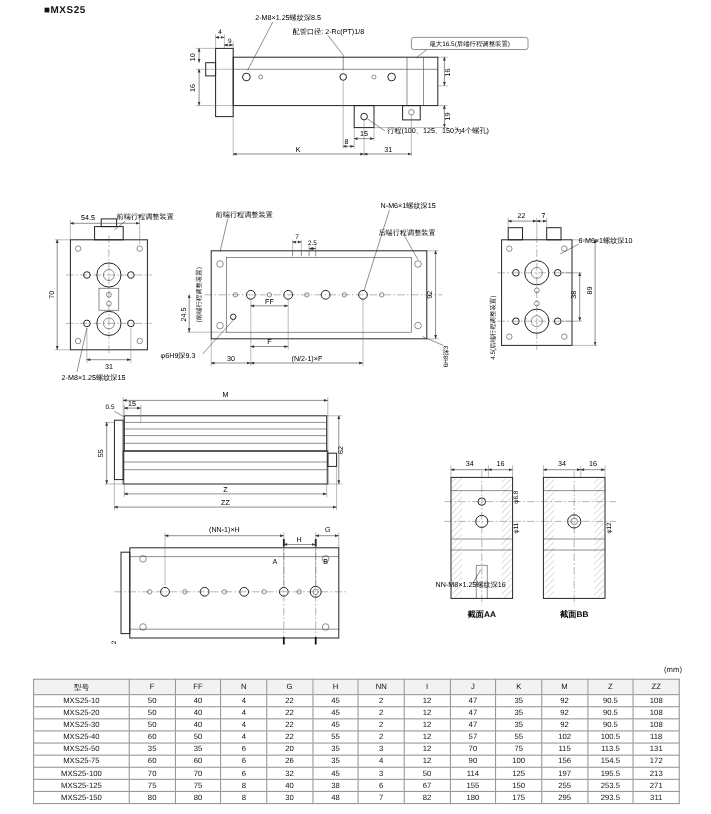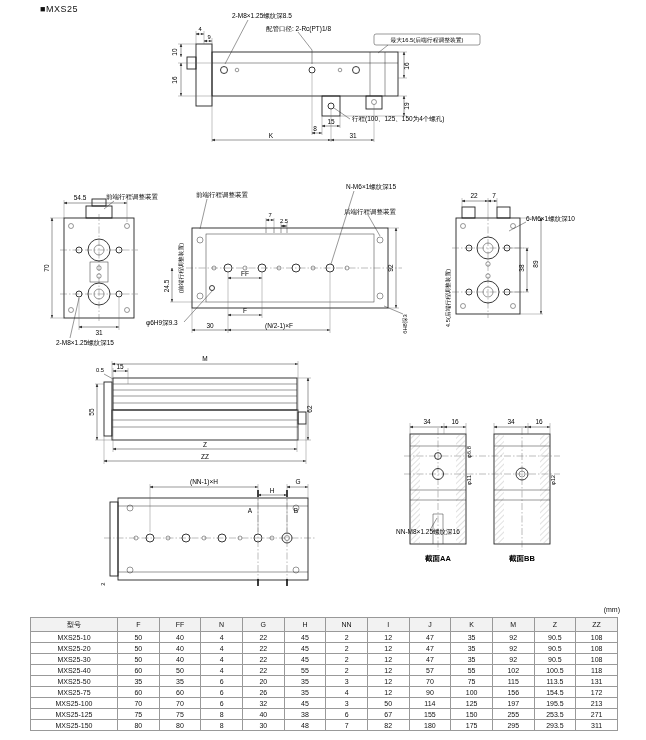--- a/index.html
+++ b/index.html
@@ -1,20 +1,20 @@
 <!DOCTYPE html>
 <html><head>
 <meta charset="utf-8">
 <style>
   html,body{margin:0;padding:0;}
   body{
     width:646px;height:740px;background:#ffffff;position:relative;
     font-family:"Liberation Sans",sans-serif;color:#111;overflow:hidden;
   }
-  .page-title{position:absolute;left:28px;top:4px;font-size:9px;font-weight:normal;letter-spacing:0.5px;padding-left:12px;}
+  .page-title{position:absolute;left:28px;top:4px;font-size:9px;font-weight:bold;letter-spacing:0.5px;padding-left:12px;}
   svg.drawings{position:absolute;left:0;top:0;}
   svg text{font-family:"Liberation Sans",sans-serif;font-size:6.5px;fill:#000;}
   svg text.sm{font-size:5.8px;}
   svg text.ttl{font-size:7.5px;font-weight:bold;}
   .o{fill:none;stroke:#222;stroke-width:0.9;}
   .t{fill:none;stroke:#333;stroke-width:0.5;}
   .dim{fill:none;stroke:#333;stroke-width:0.5;}
   .arr{marker-start:url(#as);marker-end:url(#ae);}
   .ext{stroke:#666;stroke-width:0.4;}
   .cl{fill:none;stroke:#555;stroke-width:0.4;stroke-dasharray:7 2 1.5 2;}

